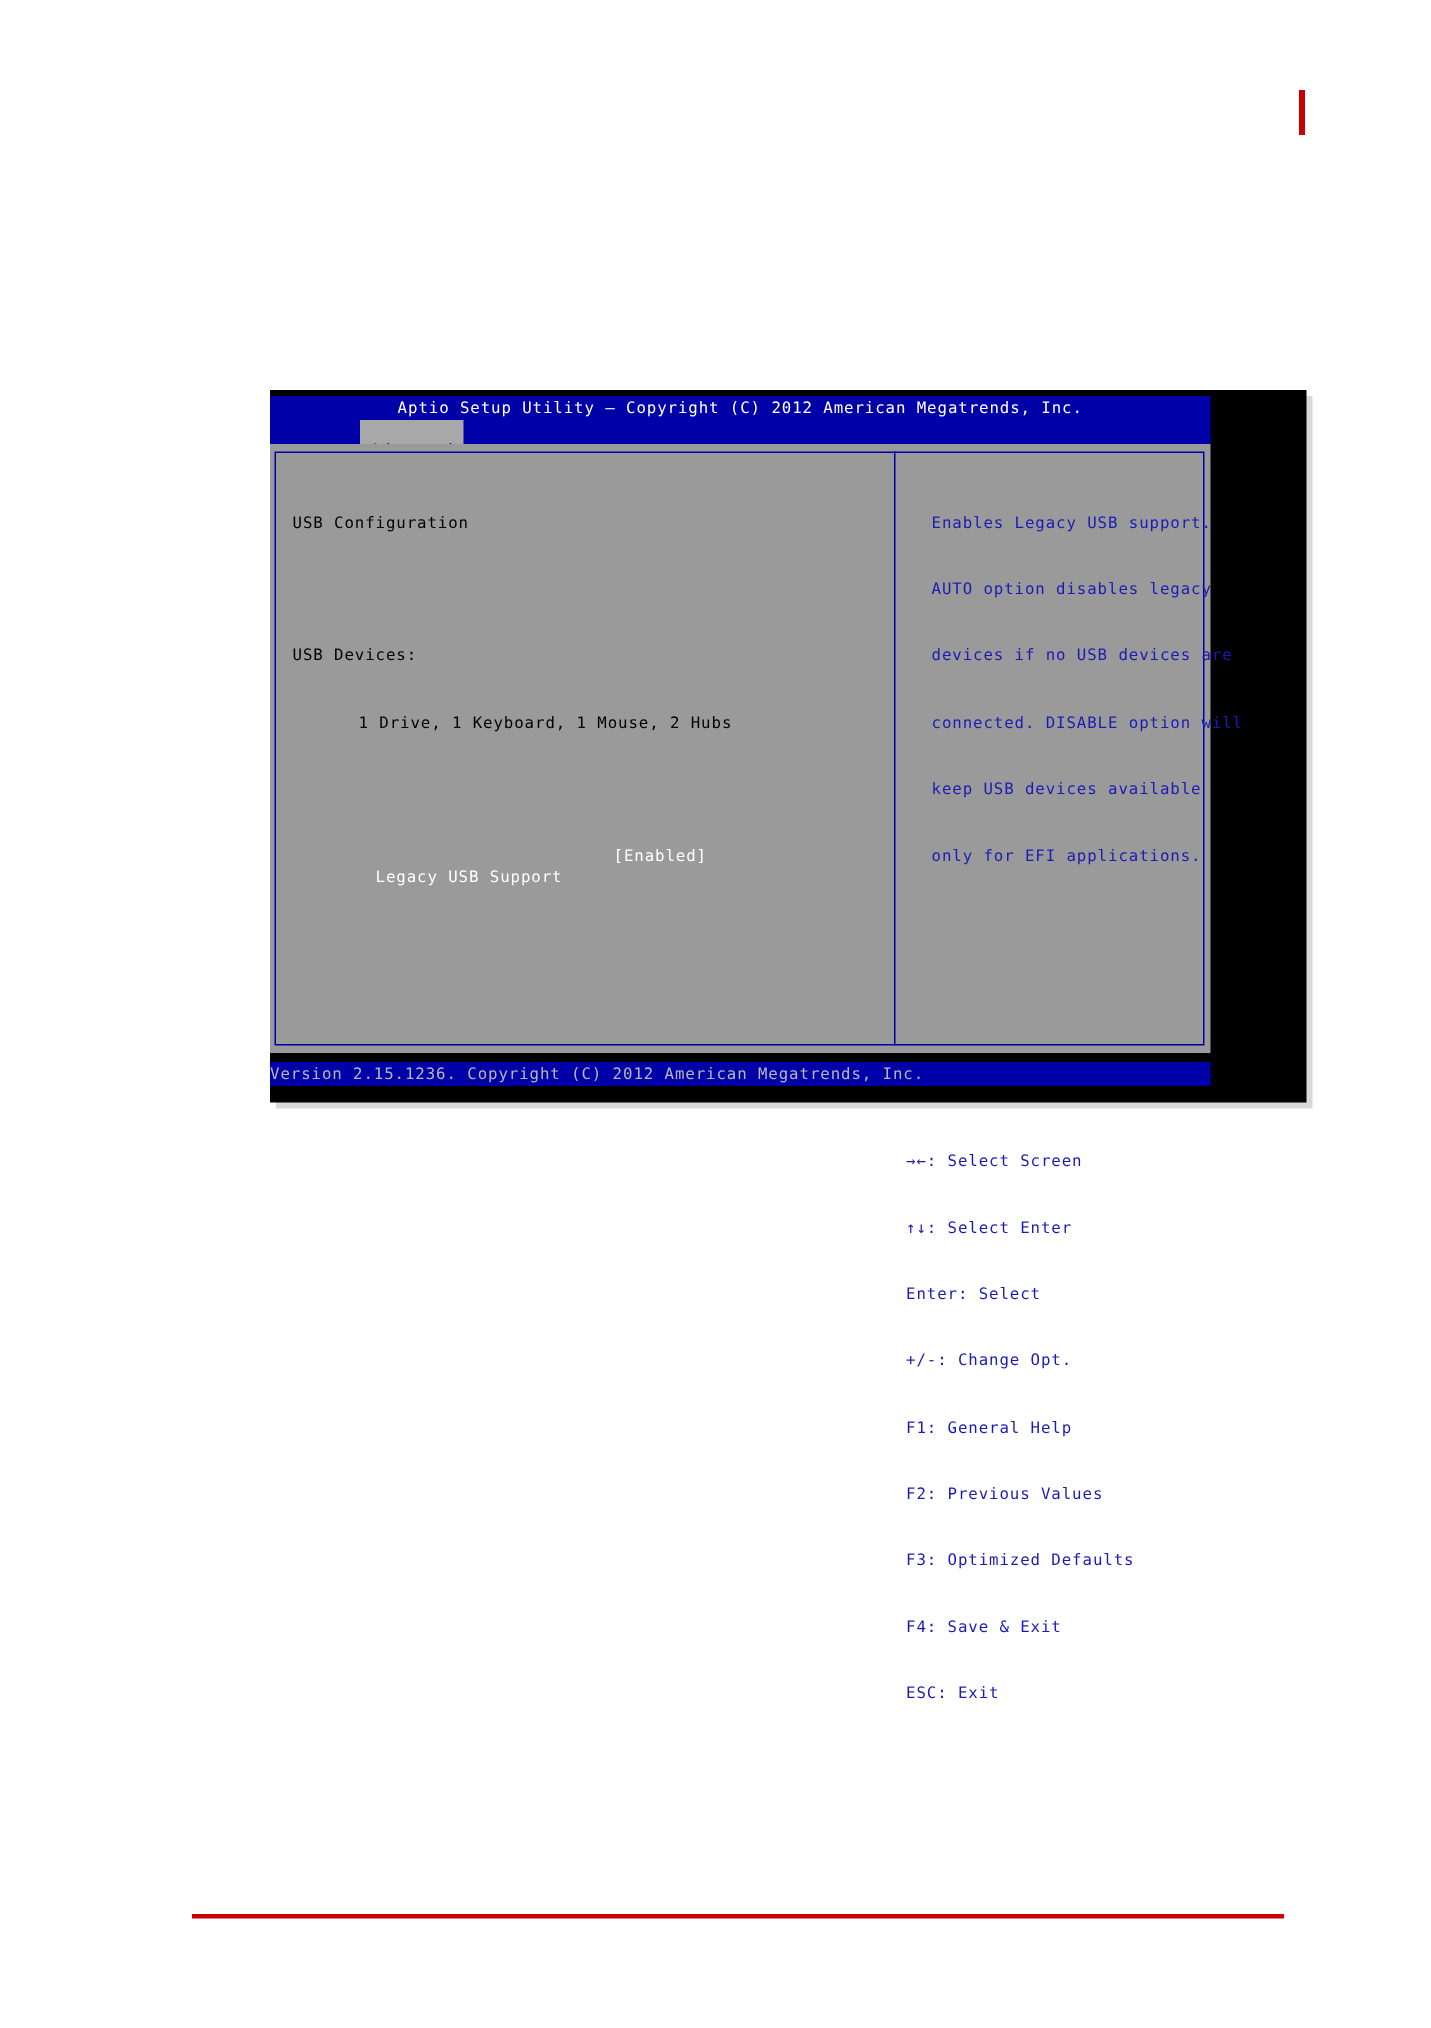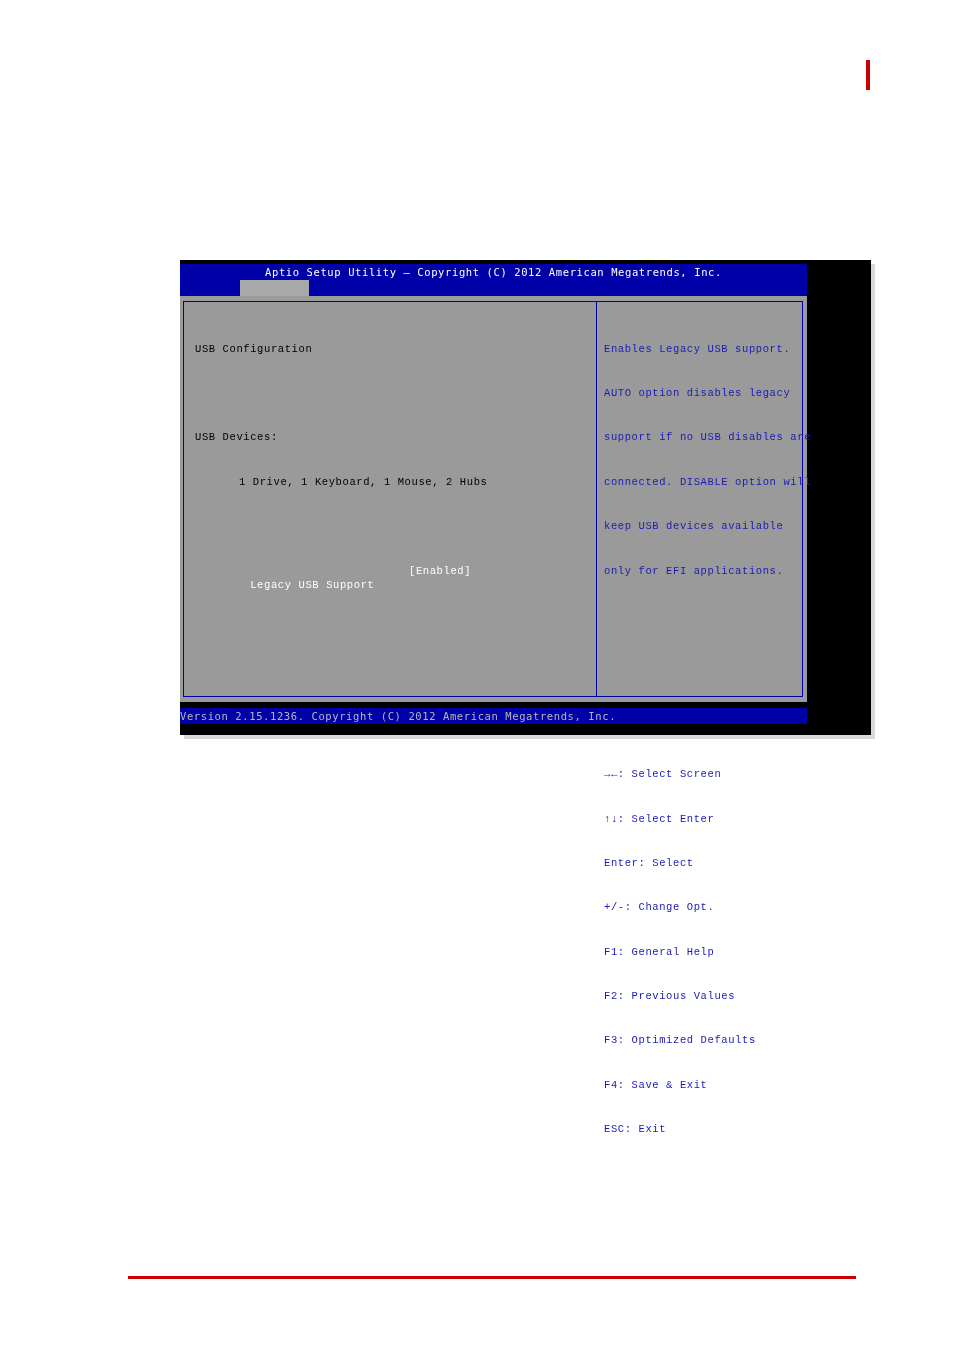--- a/index.html
+++ b/index.html
@@ -81,21 +81,20 @@
     white-space: pre;
   }
 
   .bios-body {
     position: absolute;
     left: 0;
     top: 36px;
     width: 627px;
     height: 406px;
     background: #9a9a9a;
-    font-family: Liberation Mono, monospace;
   }
 
   .bios-frame {
     position: absolute;
     left: 3px;
     top: 5px;
     width: 620px;
     height: 396px;
     border: 1px solid #0000a8;
     box-sizing: border-box;
@@ -144,20 +143,21 @@
   .pane-right {
     position: absolute;
     left: 424px;
     top: 16px;
     width: 192px;
     color: #1b1bb4;
     white-space: pre;
   }
   .pane-right .help-line {
     height: 14.8px;
+    margin-left: 17px;
   }
   .help-sep {
     margin-top: 92px;
     margin-bottom: 7px;
     height: 1px;
     background: #1b1bb4;
     width: 192px;
   }
   .pane-right .key-line {
     height: 14.8px;
@@ -202,21 +202,21 @@
       <div class="spacer"></div>
       <div class="setting-row">
         <span>Legacy USB Support</span>
         <span class="setting-value">[Enabled]</span>
       </div>
     </div>
 
     <div class="pane-right">
       <div class="help-line">Enables Legacy USB support.</div>
       <div class="help-line">AUTO option disables legacy</div>
-      <div class="help-line">support if no USB disables are</div>
+      <div class="help-line">devices if no USB devices are</div>
       <div class="help-line">connected. DISABLE option will</div>
       <div class="help-line">keep USB devices available</div>
       <div class="help-line">only for EFI applications.</div>
 
       <div class="help-sep"></div>
 
       <div class="key-line">→←: Select Screen</div>
       <div class="key-line">↑↓: Select Enter</div>
       <div class="key-line">Enter: Select</div>
       <div class="key-line">+/-: Change Opt.</div>

